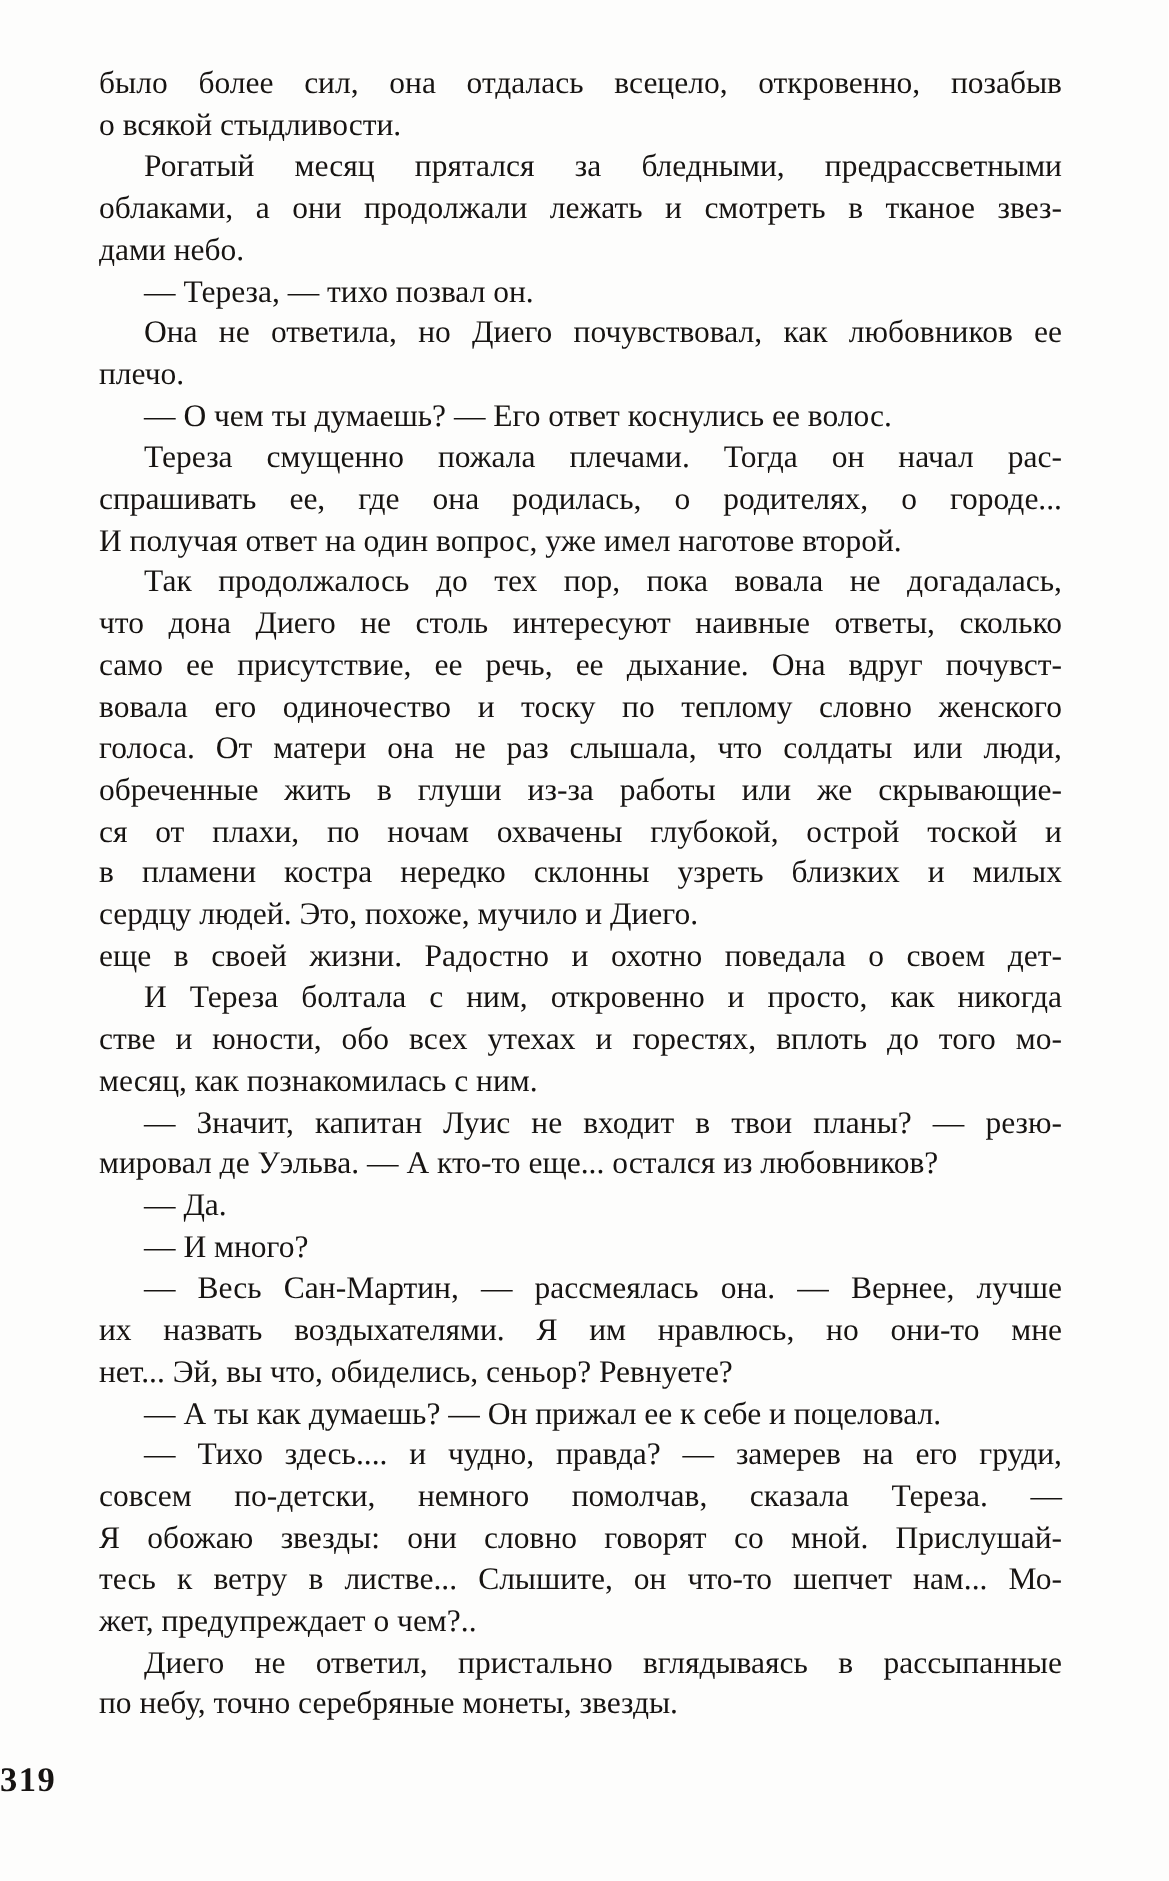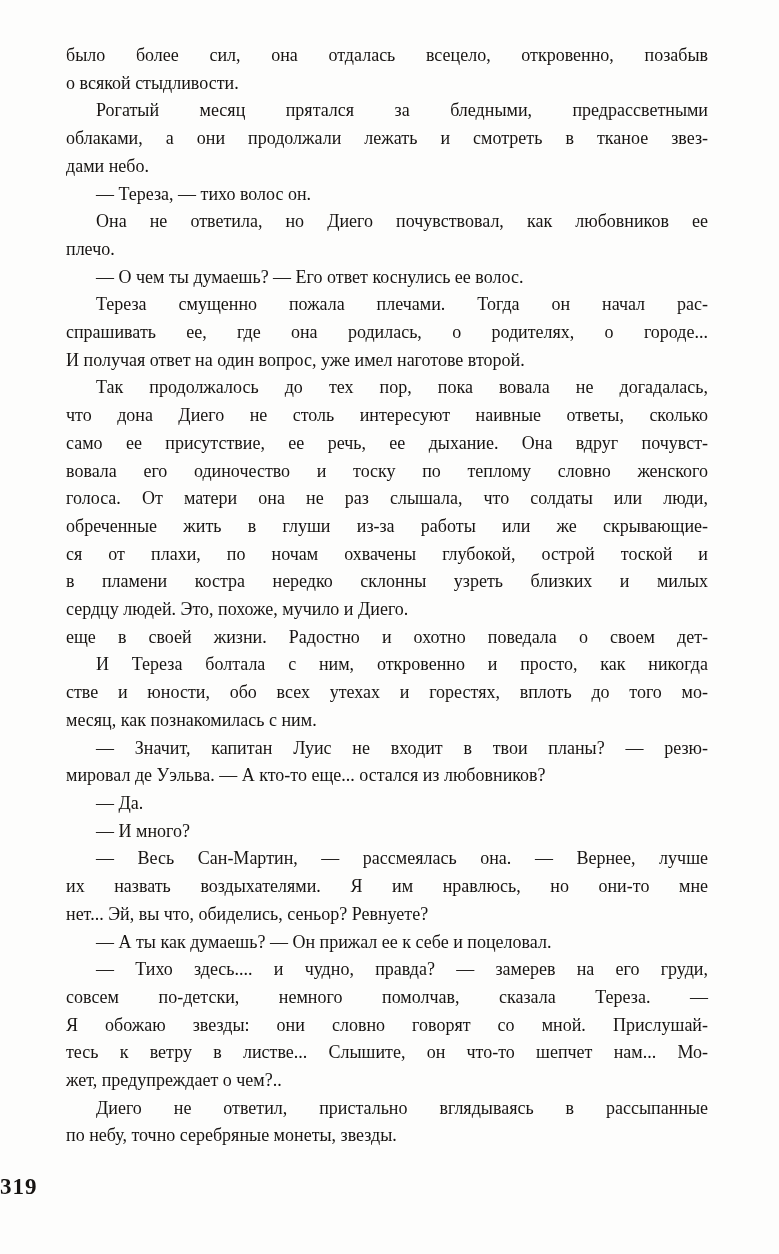--- a/index.html
+++ b/index.html
@@ -14,21 +14,21 @@
     background: #fdfdfc;
     overflow: hidden;
     font-family: "Liberation Serif", "DejaVu Serif", serif;
     color: #171412;
   }
   .text-block {
     position: absolute;
     left: 66px;
     top: 42px;
     width: 642px;
-    font-size: 18px;
+    font-size: 21px;
     line-height: 27.7px;
   }
   .paragraph {
     margin: 0;
     padding: 0;
   }
   .line {
     text-align: justify;
     text-align-last: justify;
     white-space: normal;
@@ -59,21 +59,21 @@
       <div class="paragraph">
         <div class="line">было более сил, она отдалась всецело, откровенно, позабыв</div>
         <div class="line para-last">о всякой стыдливости.</div>
       </div>
       <div class="paragraph">
         <div class="line first-indent">Рогатый месяц прятался за бледными, предрассветными</div>
         <div class="line">облаками, а они продолжали лежать и смотреть в тканое звез-</div>
         <div class="line para-last">дами небо.</div>
       </div>
       <div class="paragraph">
-        <div class="line para-last first-indent">— Тереза, — тихо волос он.</div>
+        <div class="line para-last first-indent">— Тереза, — тихо позвал он.</div>
       </div>
       <div class="paragraph">
         <div class="line first-indent">Она не ответила, но Диего почувствовал, как любовников ее</div>
         <div class="line para-last">плечо.</div>
       </div>
       <div class="paragraph">
         <div class="line para-last first-indent">— О чем ты думаешь? — Его ответ коснулись ее волос.</div>
       </div>
       <div class="paragraph">
         <div class="line first-indent">Тереза смущенно пожала плечами. Тогда он начал рас-</div>

